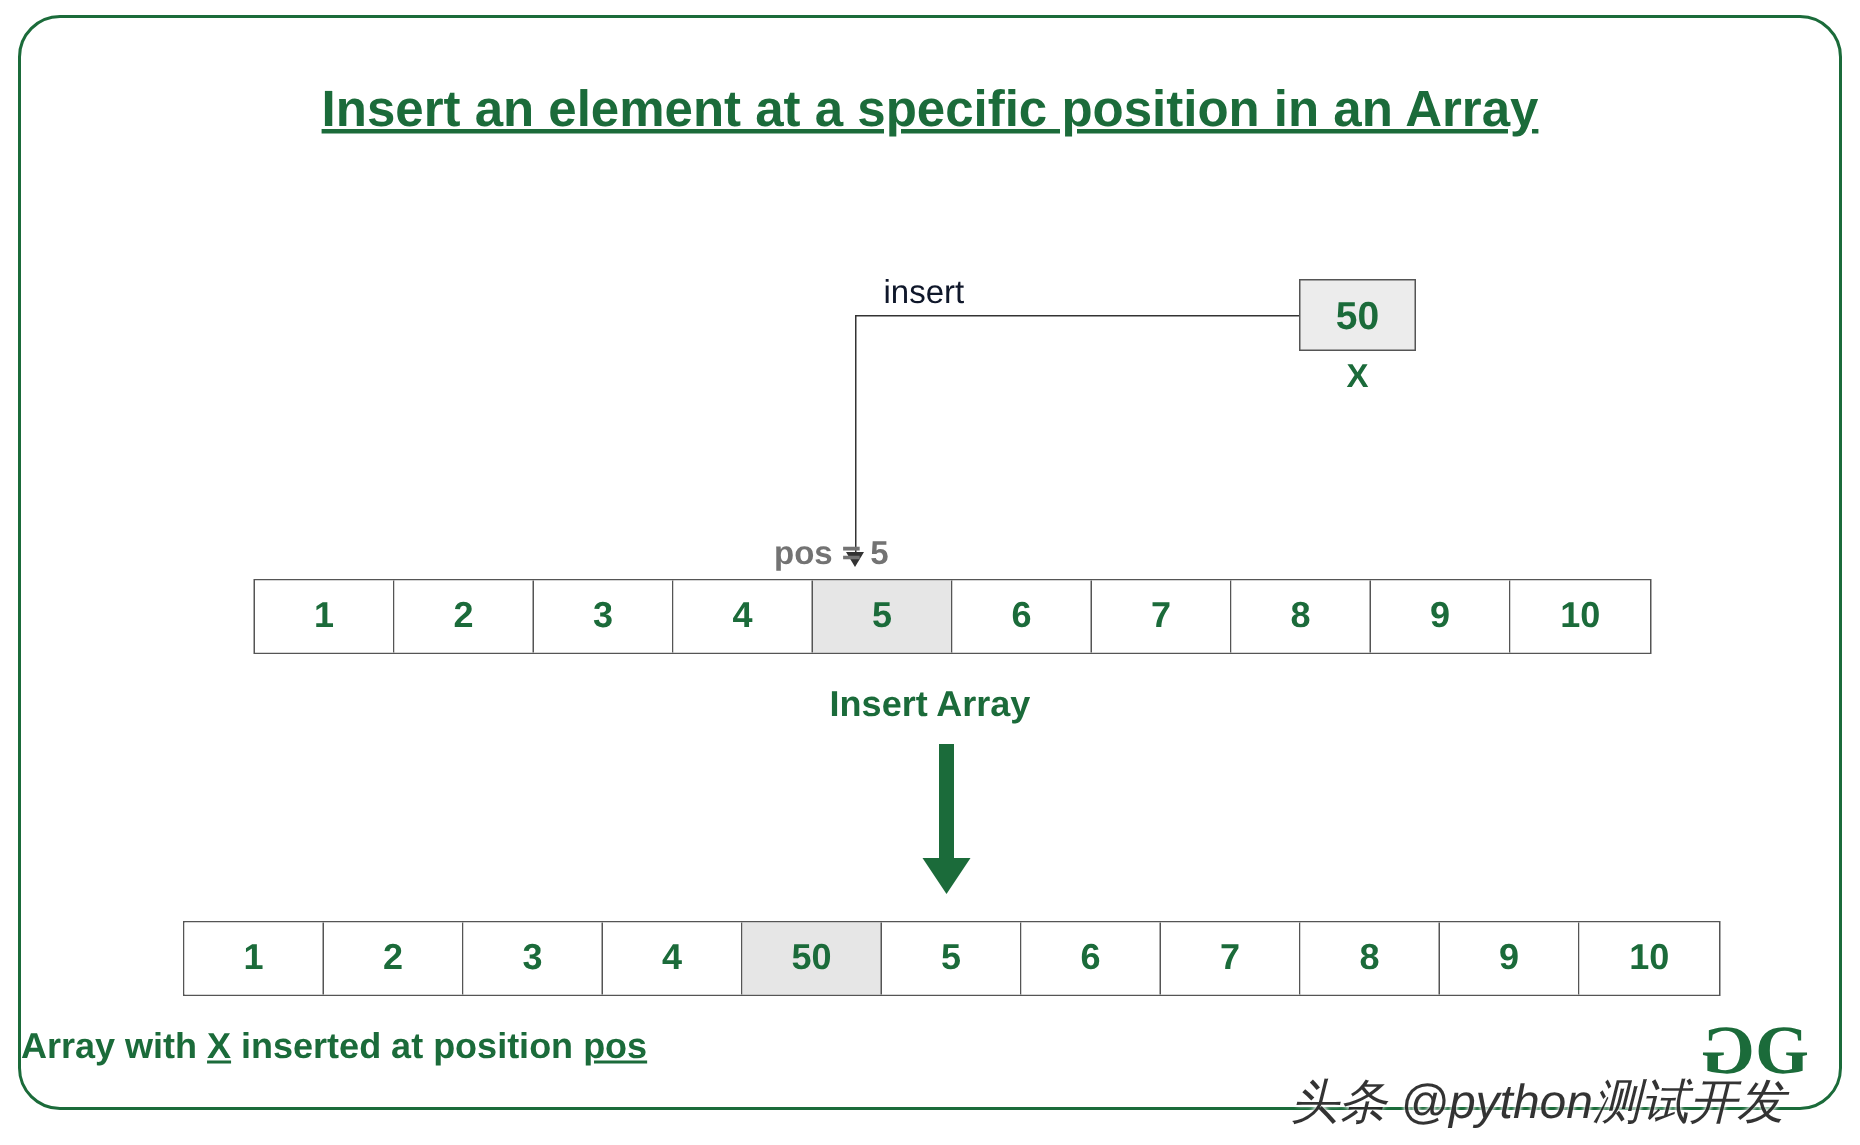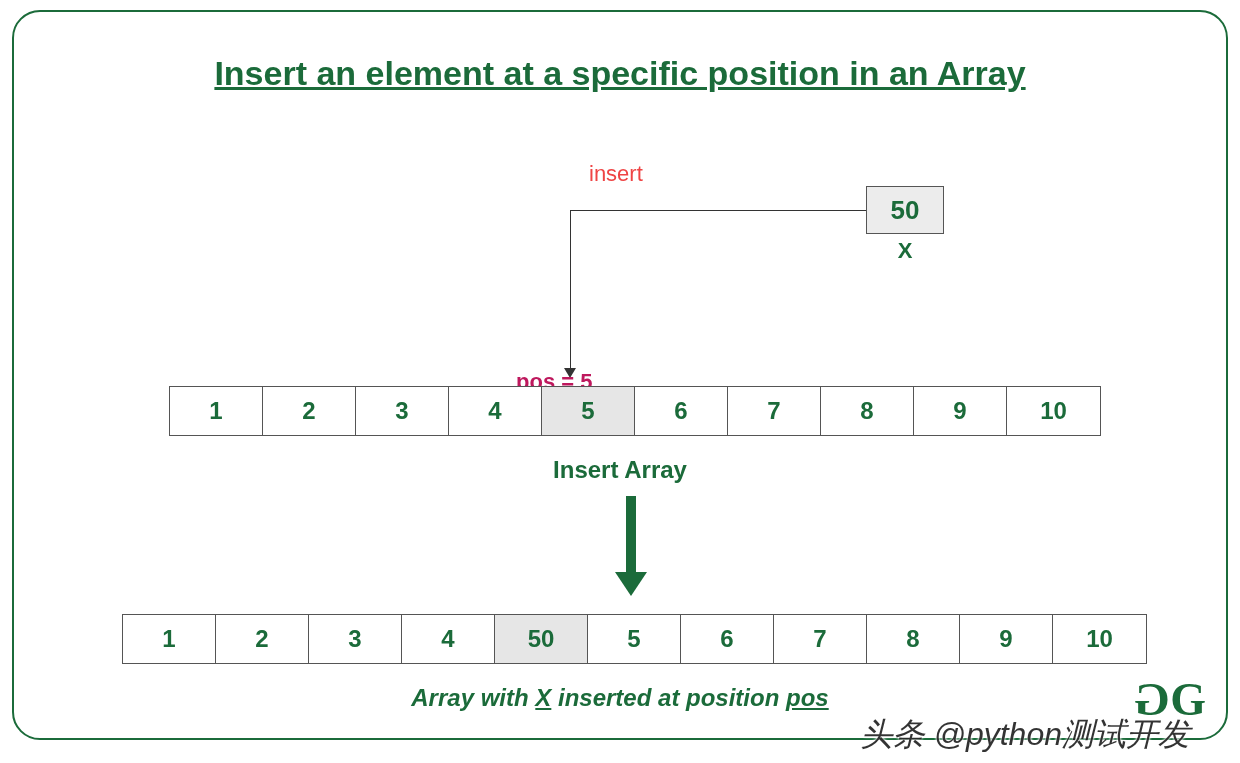--- a/index.html
+++ b/index.html
@@ -53,23 +53,23 @@
     top: 226px;
     width: 78px;
     text-align: center;
     font-size: 22px;
     font-weight: bold;
     color: #1b6b3a;
   }
   .insert-lbl {
     position: absolute;
     left: 575px;
-    top: 149px;
+    top: 170px;
     font-size: 22px;
-    color: #ef4444;
+    color: #0f172a;
   }
   .hline {
     position: absolute;
     left: 556px;
     top: 198px;
     width: 296px;
     height: 0;
     border-top: 1px solid #333;
   }
   .vline {
@@ -88,22 +88,21 @@
     border-left: 6px solid transparent;
     border-right: 6px solid transparent;
     border-top: 10px solid #333;
   }
   .poslbl {
     position: absolute;
     left: 502px;
     top: 344px;
     font-size: 22px;
     font-weight: bold;
-    color: #be185d;
-    margin-top: 13px;
+    color: #737373;
   }
   .arr1 {
     position: absolute;
     left: 155px;
     top: 374px;
     display: flex;
     border: 1px solid #555;
   }
   .arr1 .cell {
     width: 93px;
@@ -165,25 +164,23 @@
     color: #1b6b3a;
     background: #fff;
   }
   .arr2 .cell:last-child { border-right: none; }
   .arr2 .hl { background: #e6e6e6; }
   .reslbl {
     position: absolute;
     left: 0;
     top: 672px;
     width: 100%;
-    text-align: center;
-    font-size: 24px;
-    font-weight: bold;
-    color: #1b6b3a;
-    font-style: italic;
+    font-size: 24px;
+    font-weight: bold;
+    color: #1b6b3a;
   }
   .reslbl .u { text-decoration: underline; }
   .logo {
     position: absolute;
     right: 26px;
     bottom: 12px;
     font-family: Georgia, serif;
     font-size: 46px;
     font-weight: bold;
     color: #1b6b3a;

